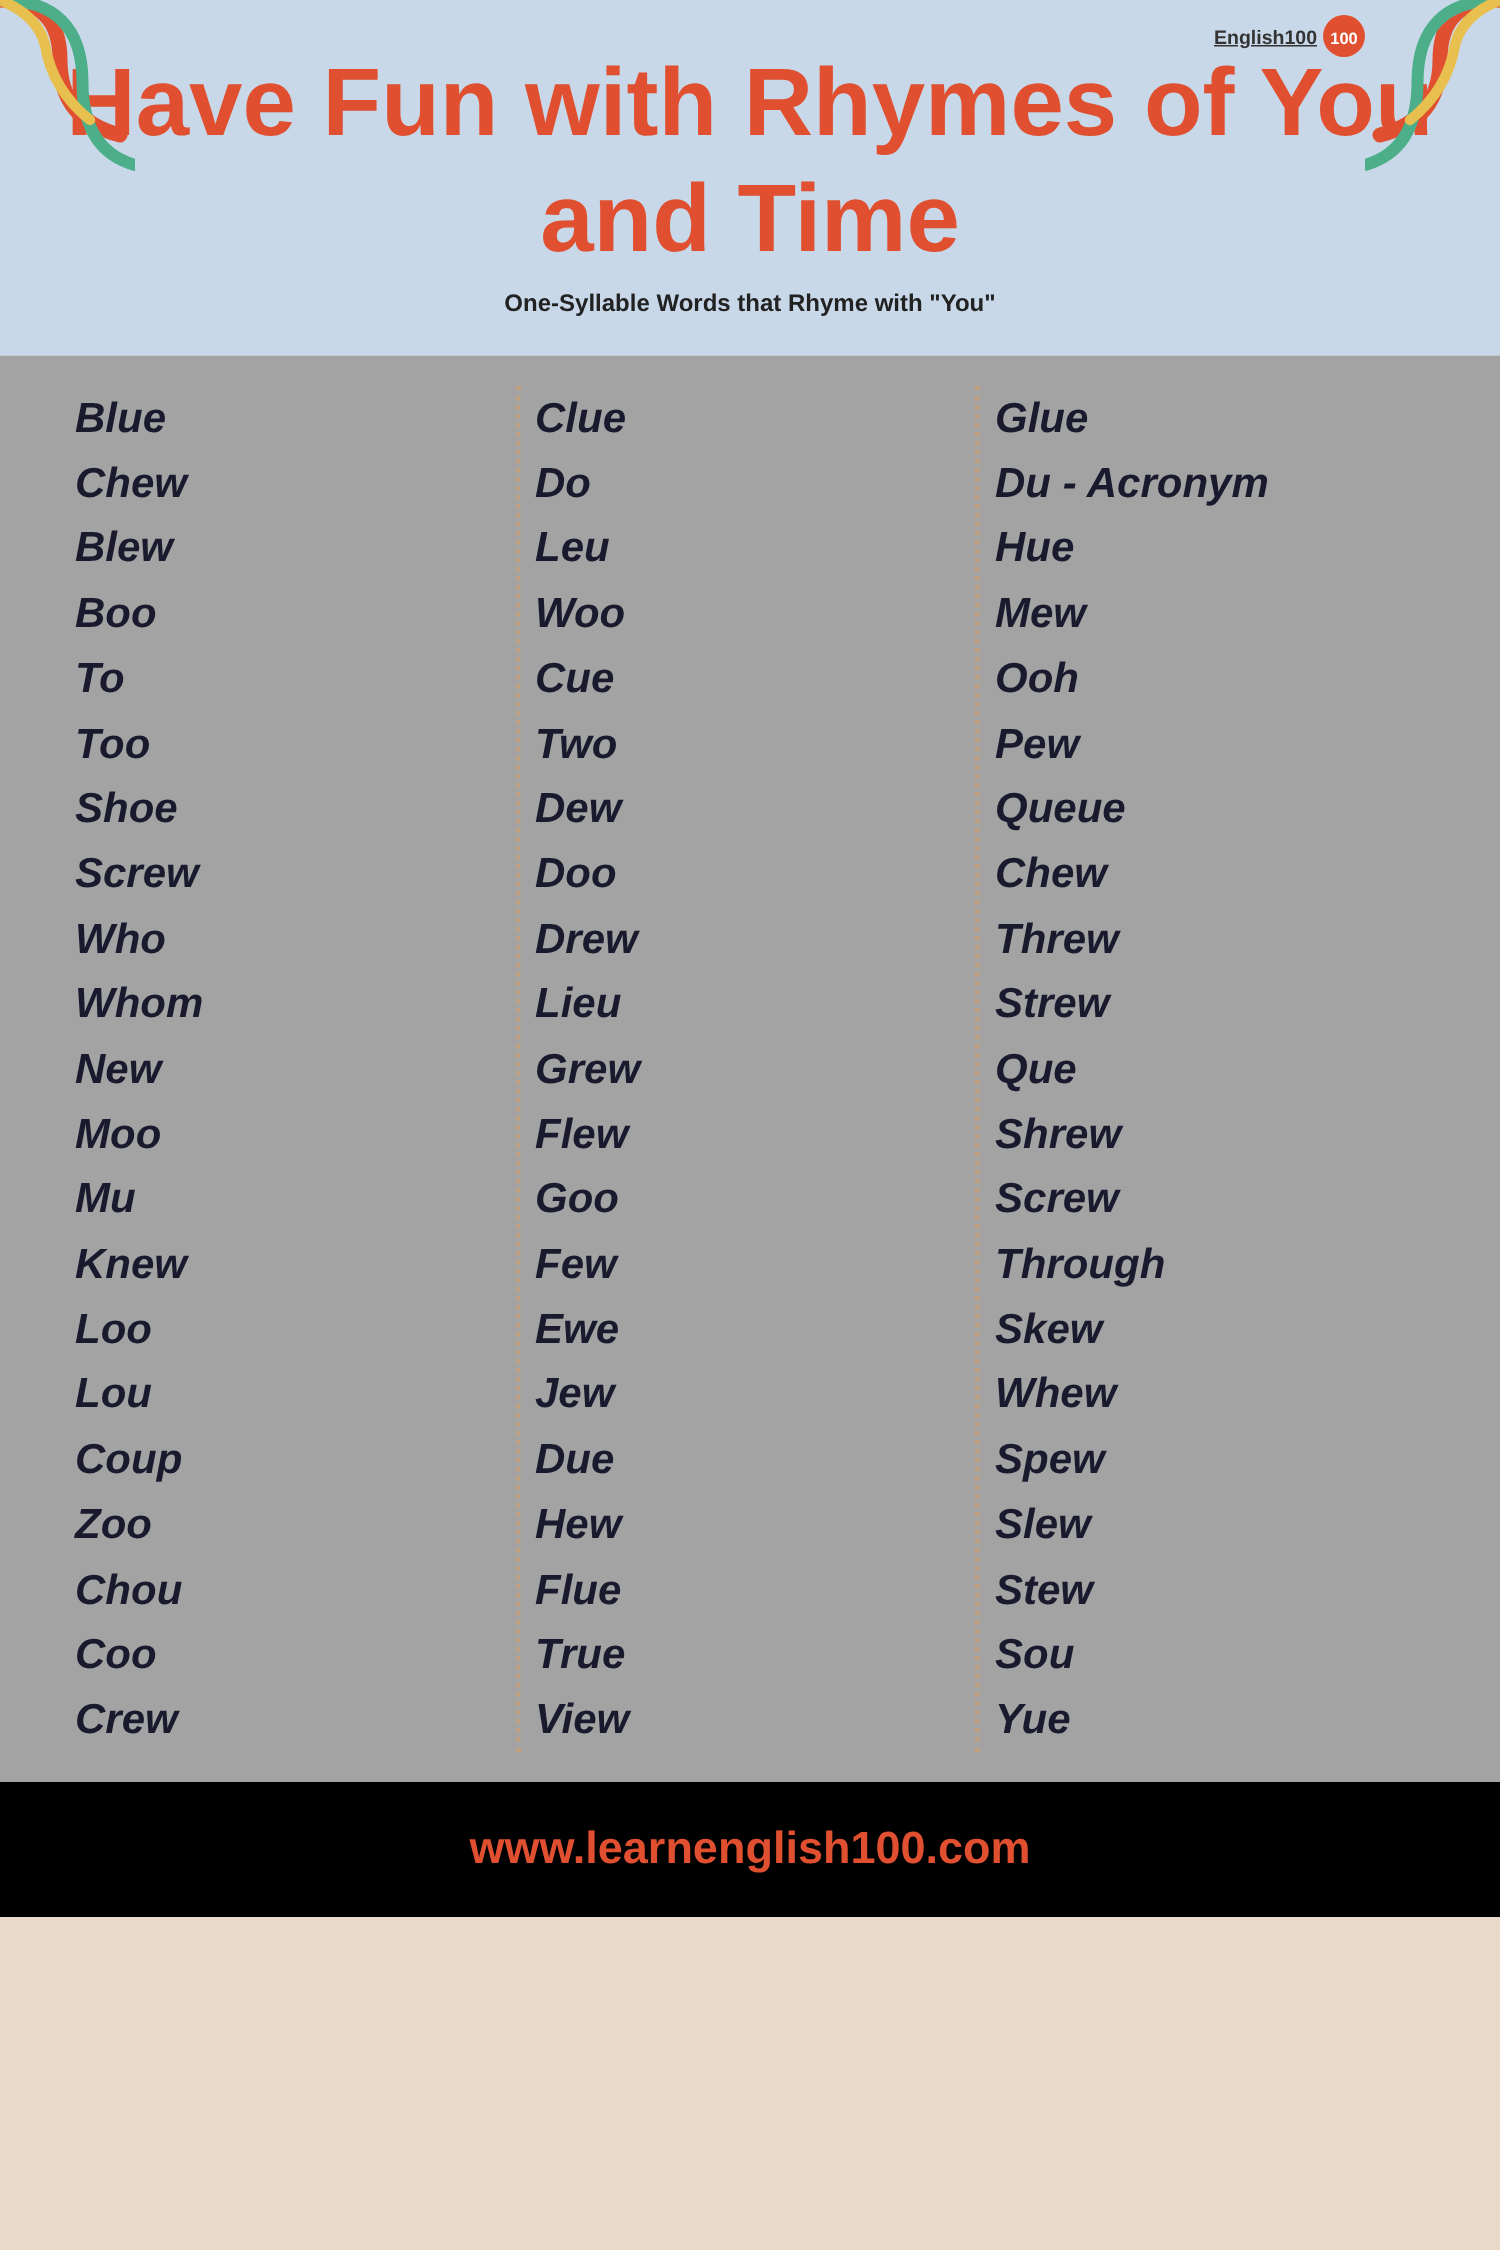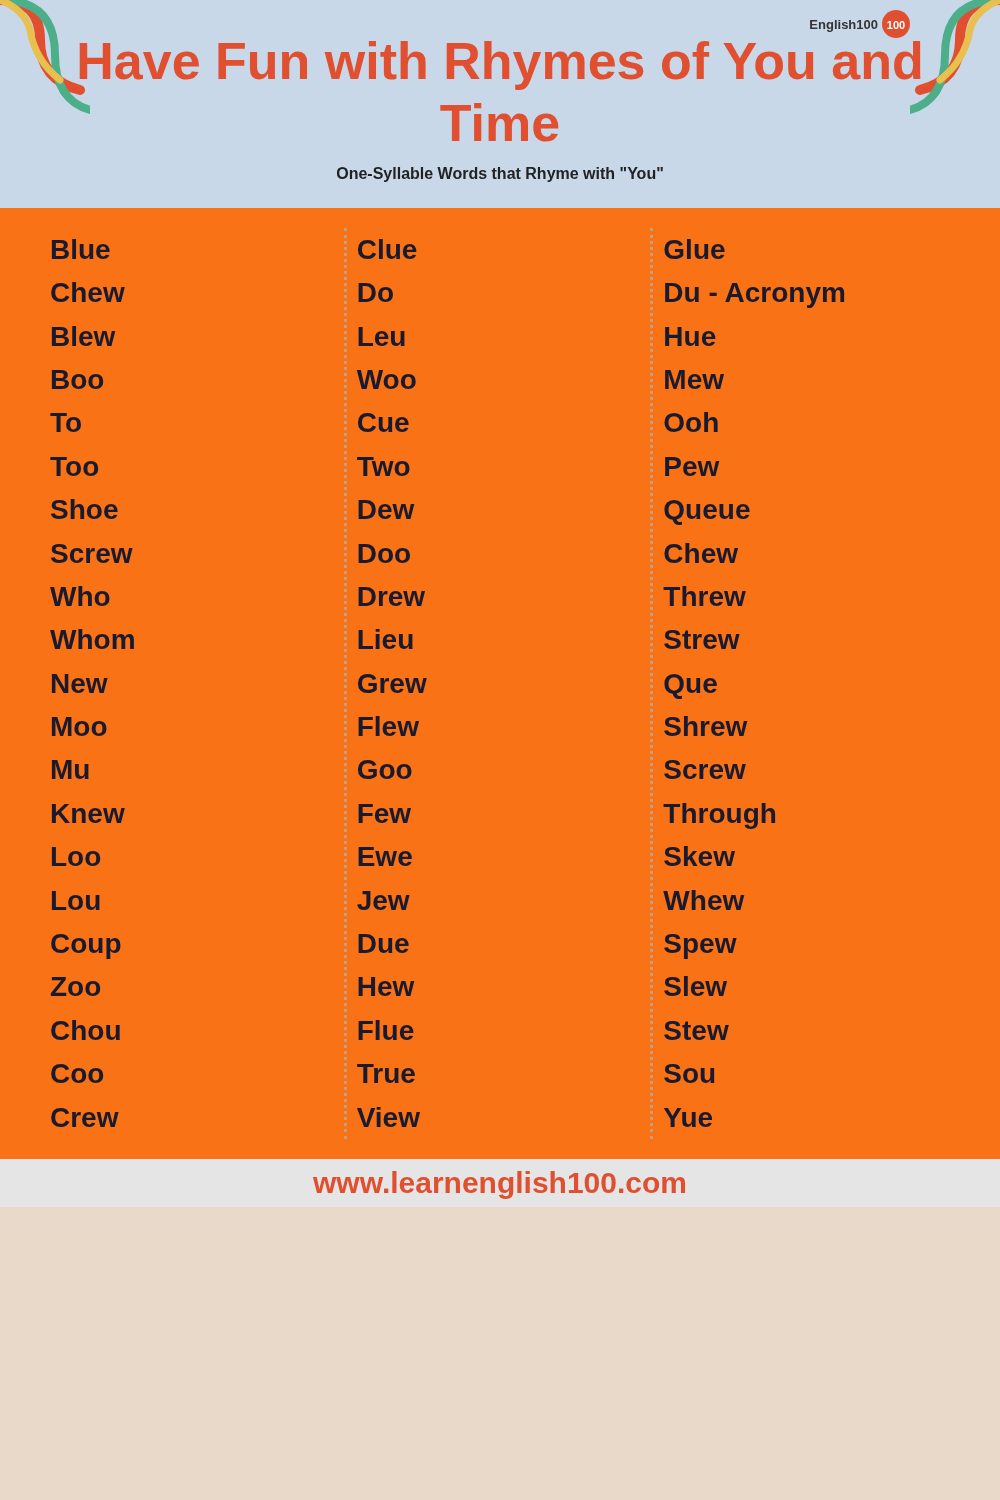--- a/index.html
+++ b/index.html
@@ -14,21 +14,21 @@
 
     
     .header {
       background: #c8d8e8;
       padding: 30px 20px 20px 20px;
       text-align: center;
       position: relative;
     }
 
     .header-title {
-      font-size: 52px;
+      font-size: 64px;
       font-weight: 900;
       color: #e05030;
       line-height: 1.2;
       margin-bottom: 10px;
     }
 
     .header-subtitle {
       font-size: 16px;
       font-weight: 700;
       color: #222;
@@ -42,26 +42,28 @@
     
     .badge {
       position: absolute;
       top: 10px; right: 90px;
       font-size: 13px;
       font-weight: 700;
       color: #333;
       display: flex;
       align-items: center;
       gap: 4px;
+      text-decoration: underline;
     }
 
     
     .content {
-      background: #f97316;
+      background: #a3a3a3;
       padding: 20px 40px 20px 40px;
+      font-style: italic;
     }
 
     .columns {
       display: flex;
       flex-direction: row;
       gap: 0;
       align-items: flex-start;
     }
 
     .col {
@@ -83,23 +85,23 @@
     .word-item {
       font-size: 28px;
       font-weight: 900;
       color: #1a1a2e;
       line-height: 1.55;
       display: block;
     }
 
     
     .footer {
-      background: #e5e5e5;
+      background: #000000;
       text-align: center;
-      padding: 7px;
+      padding: 28px;
     }
 
     .footer-url {
       font-size: 30px;
       font-weight: 900;
       color: #e05030;
     }
 
     
     .deco-tl {

